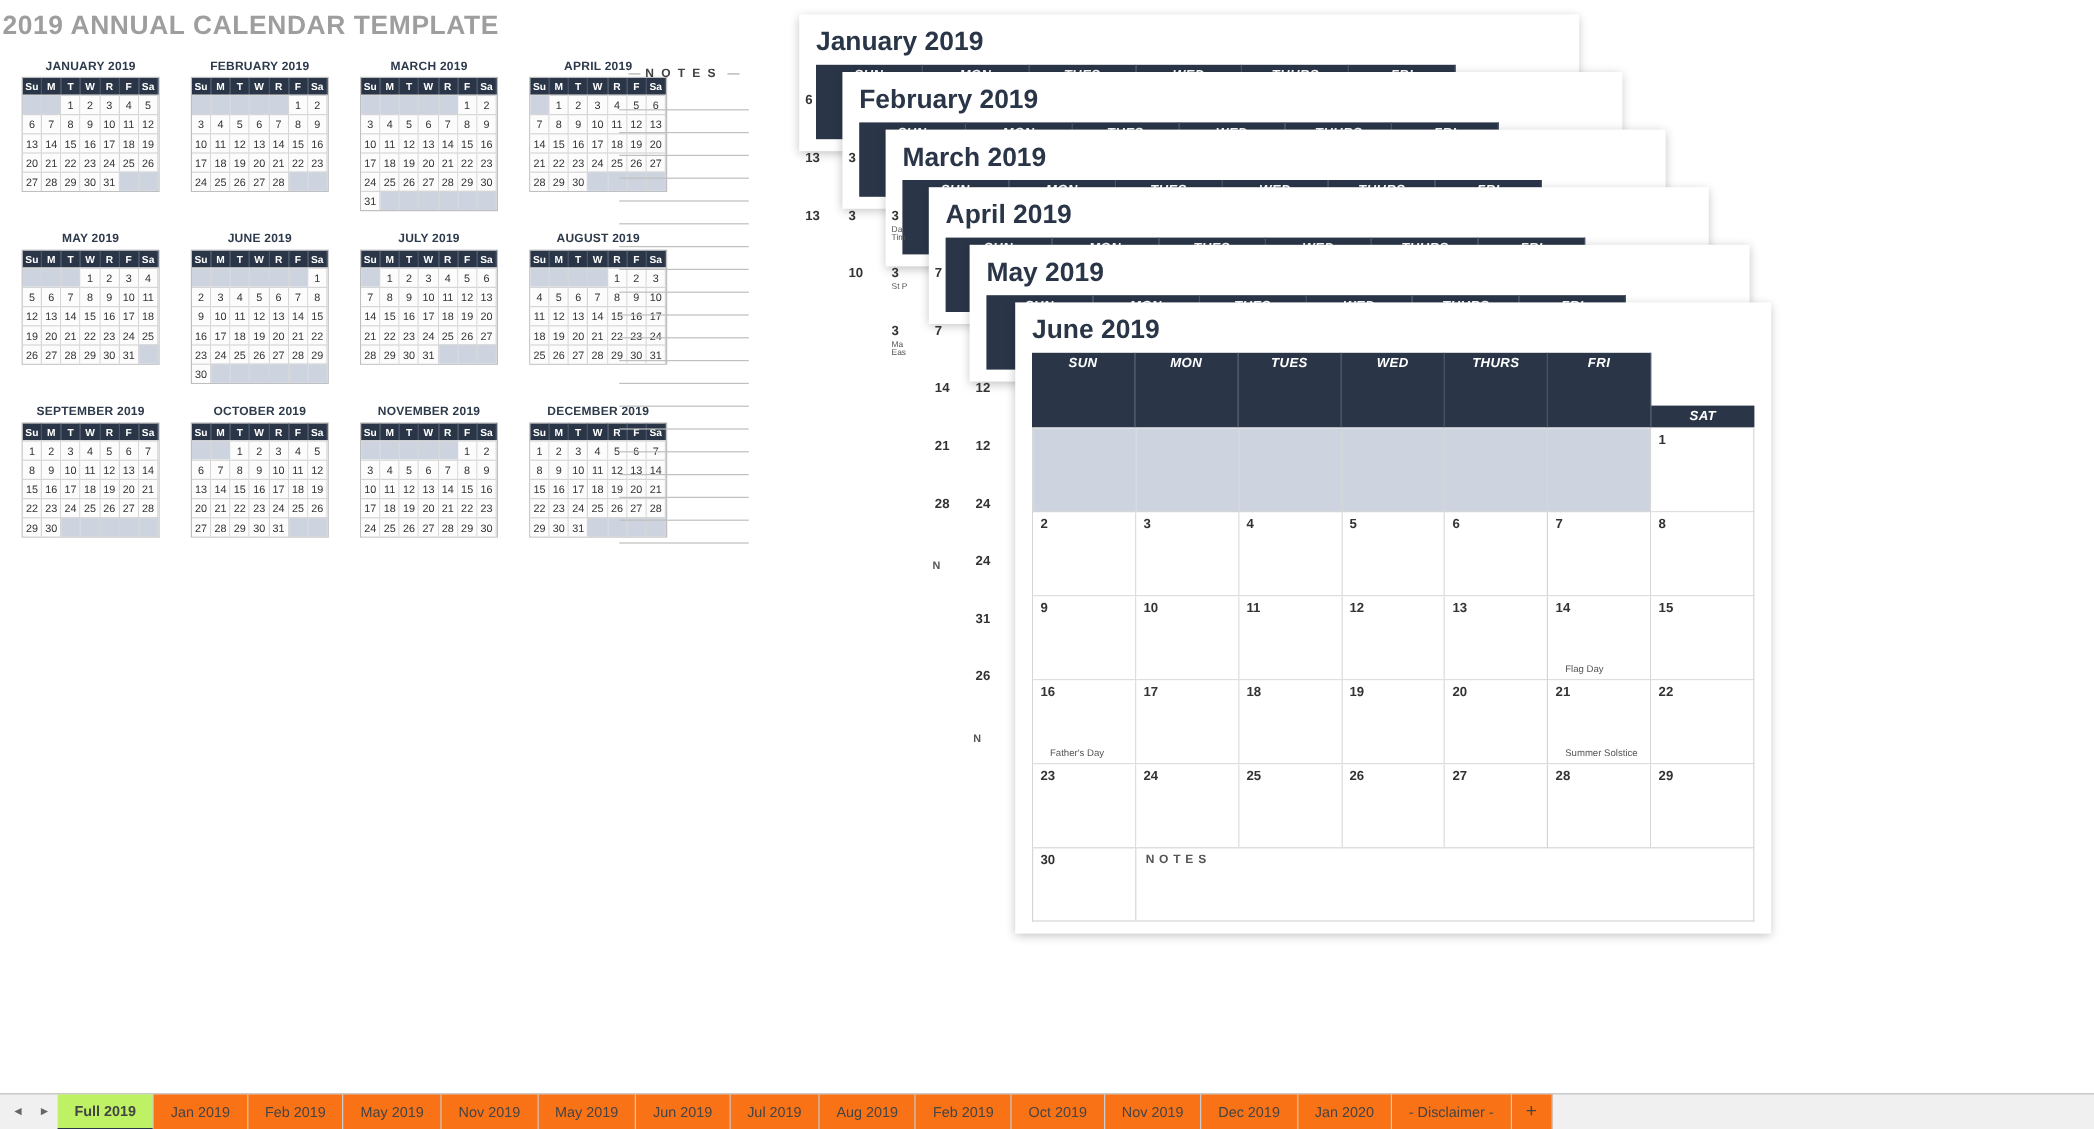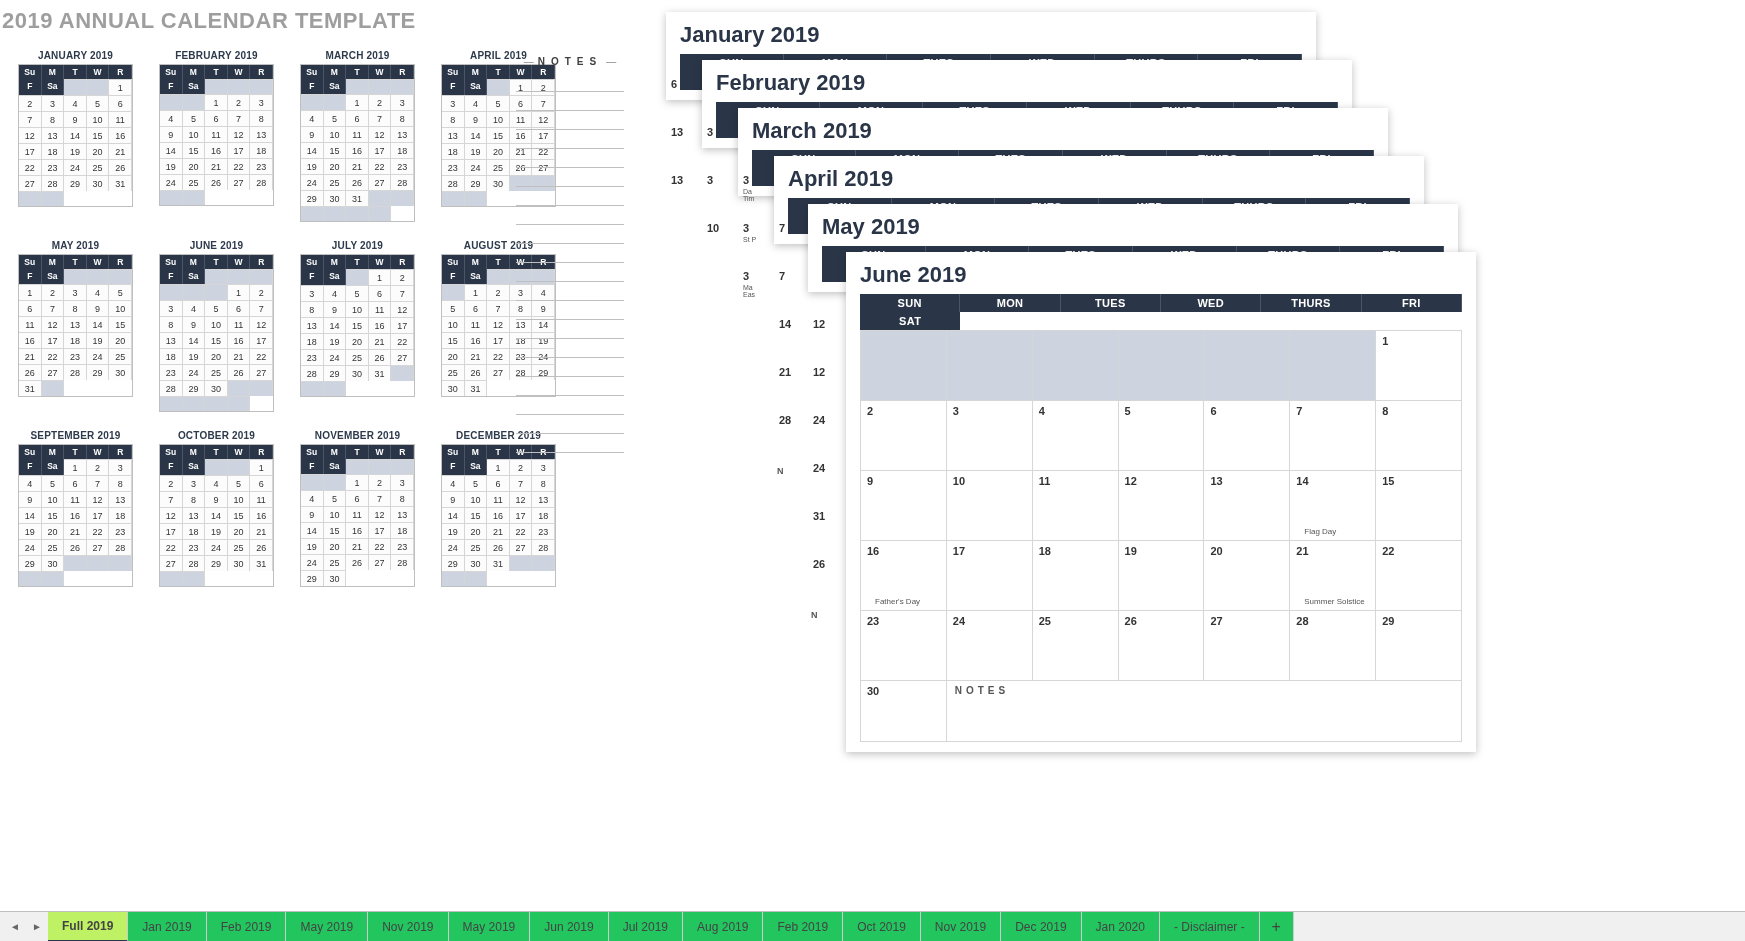--- a/index.html
+++ b/index.html
@@ -4,54 +4,54 @@
 <style>
   * { box-sizing: border-box; margin: 0; padding: 0; }
   body { font-family: 'Segoe UI', Arial, sans-serif; background: #fff; width: 1745px; height: 941px; position: relative; overflow: hidden; }
   
   .page-title { position: absolute; top: 8px; left: 2px; font-size: 22px; font-weight: 700; color: #9e9e9e; letter-spacing: 0.5px; }
   
   .annual-wrap { position: absolute; top: 50px; left: 18px; width: 620px; }
   .annual-row { display: flex; gap: 26px; margin-bottom: 18px; }
   .mini-cal { width: 115px; }
   .mini-title { text-align: center; font-size: 10px; font-weight: 700; color: #2d3a4b; margin-bottom: 3px; letter-spacing: 0.2px; }
-  .mini-grid { display: grid; grid-template-columns: repeat(5, 1fr); border: 1px solid #bfbfbf; }
+  .mini-grid { display: grid; grid-template-columns: repeat(7, 1fr); border: 1px solid #bfbfbf; }
   .mini-head { background: #2a3648; color: #fff; font-size: 8.5px; font-weight: 700; text-align: center; padding: 2px 0; border-right: 1px solid #4a5668; }
   .mini-head:last-child { border-right: none; }
   .mini-cell { font-size: 9px; text-align: center; padding: 2.5px 0; background: #fcfcfc; border-right: 1px solid #d6d6d6; border-top: 1px solid #d6d6d6; min-height: 15px; color: #333; }
   .mini-cell.empty-lead { background: #cdd4e0; }
   .mini-cell.empty-trail { background: #cdd4e0; }
   
   .notes-col { position: absolute; top: 56px; left: 516px; width: 108px; }
   .notes-heading { text-align: center; font-size: 10px; font-weight: 700; letter-spacing: 6px; color: #404040; margin-bottom: 6px; }
   .notes-heading::before, .notes-heading::after { content: "—"; letter-spacing: 0; margin: 0 4px; color: #888; font-weight: 400; }
   .note-line { border-bottom: 1px solid #bfbfbf; height: 19px; }
   
   .stack { position: absolute; top: 12px; left: 666px; width: 1060px; height: 880px; }
   .sheet { position: absolute; background: #fff; box-shadow: 0 2px 8px rgba(0,0,0,0.25); padding: 10px 14px; }
   .sheet-title { font-size: 22px; font-weight: 700; color: #2a3648; margin-bottom: 6px; }
-  .big-head-row { display: grid; grid-template-columns: repeat(6, 1fr); }
+  .big-head-row { display: grid; grid-template-columns: repeat(7, 1fr); font-style: italic; }
   .big-head { background: #2a3648; color: #fff; font-size: 11px; font-weight: 700; text-align: center; padding: 3px 0; border-right: 1px solid #4a5668; letter-spacing: 0.3px; }
-  .big-head:last-child { border-right: none; }
+  .big-head:last-child { border-right: none; margin-top: 44px; }
   .big-grid { display: grid; grid-template-columns: repeat(7, 1fr); border-left: 1px solid #d6d6d6; }
   .big-cell { border-right: 1px solid #d6d6d6; border-bottom: 1px solid #d6d6d6; height: 70px; padding: 4px 6px; font-size: 11px; font-weight: 700; color: #333; position: relative; background: #fff; }
   .big-cell.empty-lead { background: #cdd4e0; }
   .big-cell .event { position: absolute; bottom: 4px; left: 14px; font-size: 8px; font-weight: 400; color: #555; }
   .notes-row { display: flex; border: 1px solid #d6d6d6; border-top: none; }
   .notes-row .d30 { width: 14.285%; border-right: 1px solid #d6d6d6; padding: 4px 6px; font-size: 11px; font-weight: 700; color: #333; height: 60px; }
   .notes-row .nlabel { padding: 4px 8px; font-size: 10px; font-weight: 700; letter-spacing: 4px; color: #555; flex: 1; }
   
   .strip-col { display: flex; flex-direction: column; position: absolute; left: -1px; top: 62px; }
   .strip-n { height: 48px; font-size: 11px; font-weight: 700; color: #333; padding: 4px 6px; }
   .strip-n .ev { display: block; font-size: 7px; font-weight: 400; color: #555; margin-top: 2px; }
   .strip-notes { font-size: 9px; font-weight: 700; letter-spacing: 4px; padding: 8px 4px 0; color: #555; }
   
   .tabbar { position: absolute; bottom: 0; left: 0; right: 0; height: 30px; background: #f0f0f0; display: flex; align-items: center; border-top: 1px solid #bfbfbf; padding-left: 4px; }
   .nav-btn { width: 22px; height: 22px; display: flex; align-items: center; justify-content: center; color: #666; cursor: pointer; font-size: 10px; }
-  .tab { padding: 5px 14px; font-size: 12px; color: #444; border-right: 1px solid #ccc; background: #22c55e; cursor: pointer; white-space: nowrap; height: 30px; display: flex; align-items: center; }
+  .tab { padding: 5px 14px; font-size: 12px; color: #444; border-right: 1px solid #ccc; background: #f97316; cursor: pointer; white-space: nowrap; height: 30px; display: flex; align-items: center; }
   .tab.active { background: #bef264; font-weight: 700; border-bottom: 2px solid #2a3648; }
   .tab.add { width: 34px; justify-content: center; font-size: 16px; font-weight: 400; }
 </style>
 </head>
 <body>
 
 <div class="page-title">2019 ANNUAL CALENDAR TEMPLATE</div>
 
 <div class="annual-wrap" id="annual">
     <div class="annual-row">

